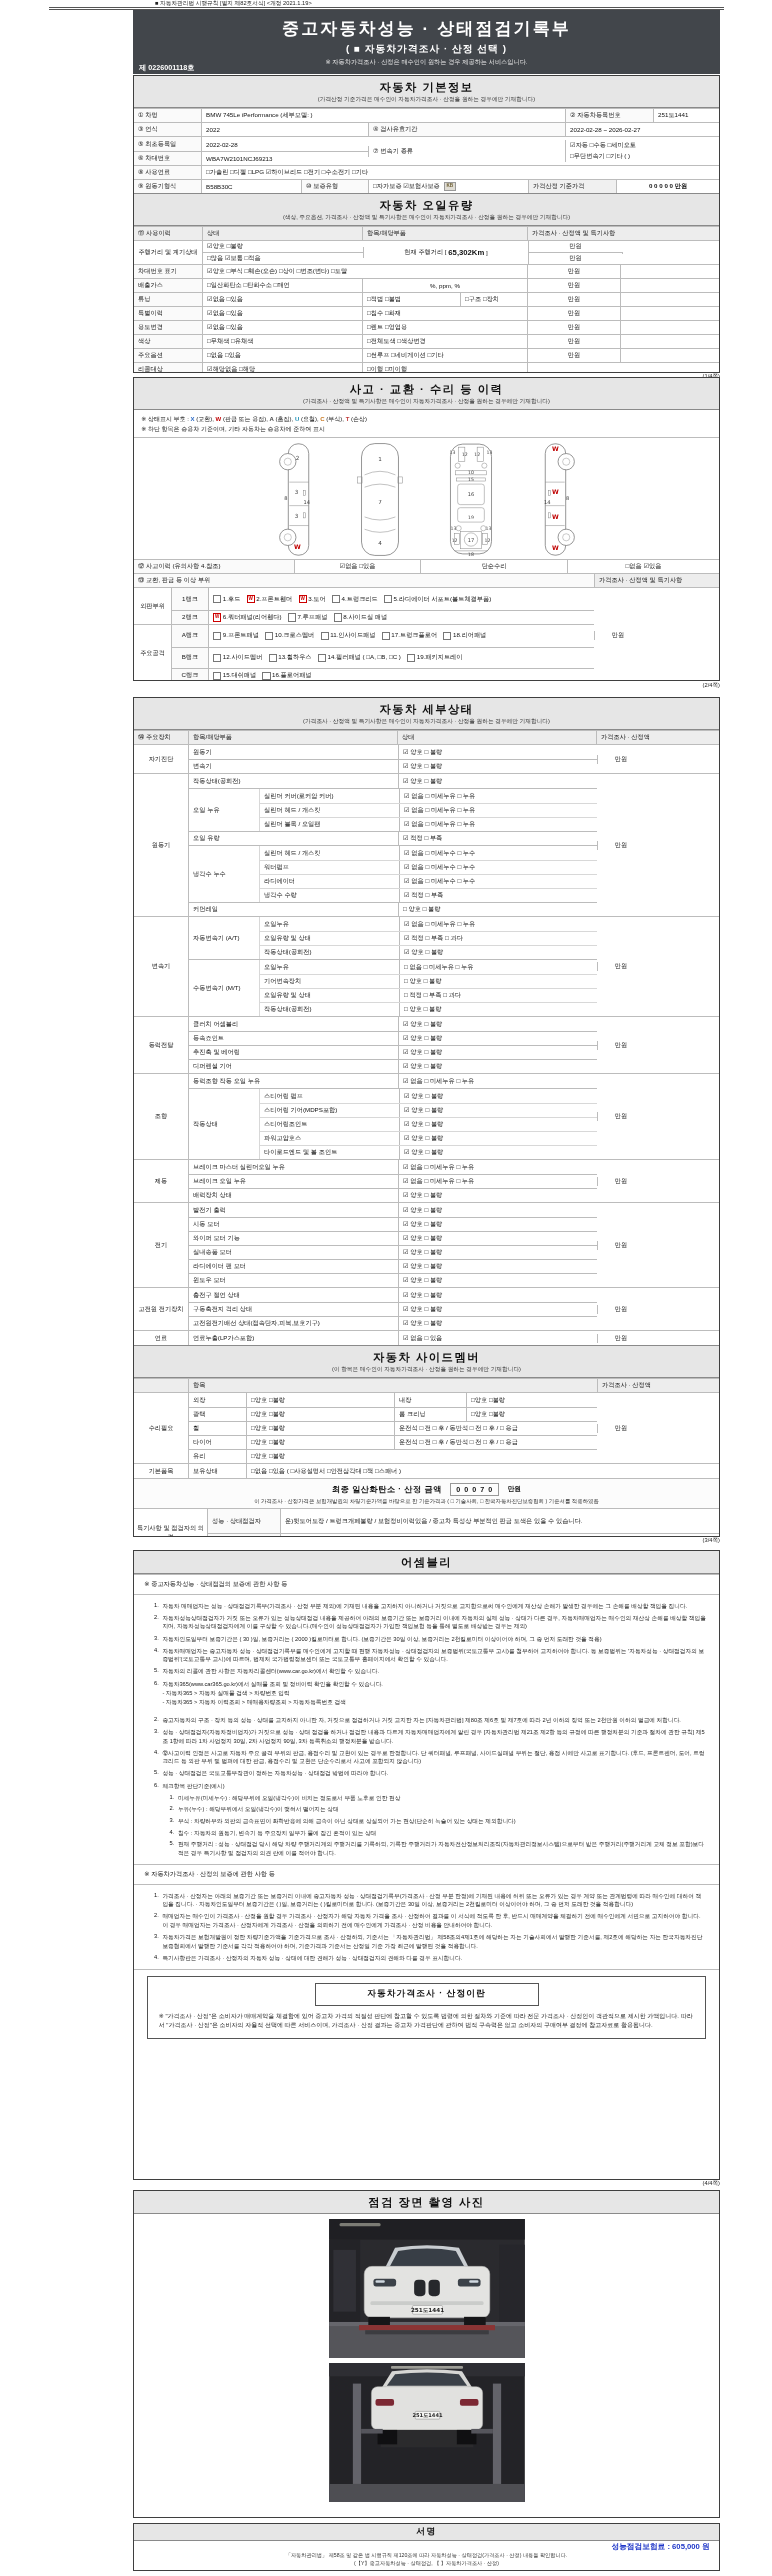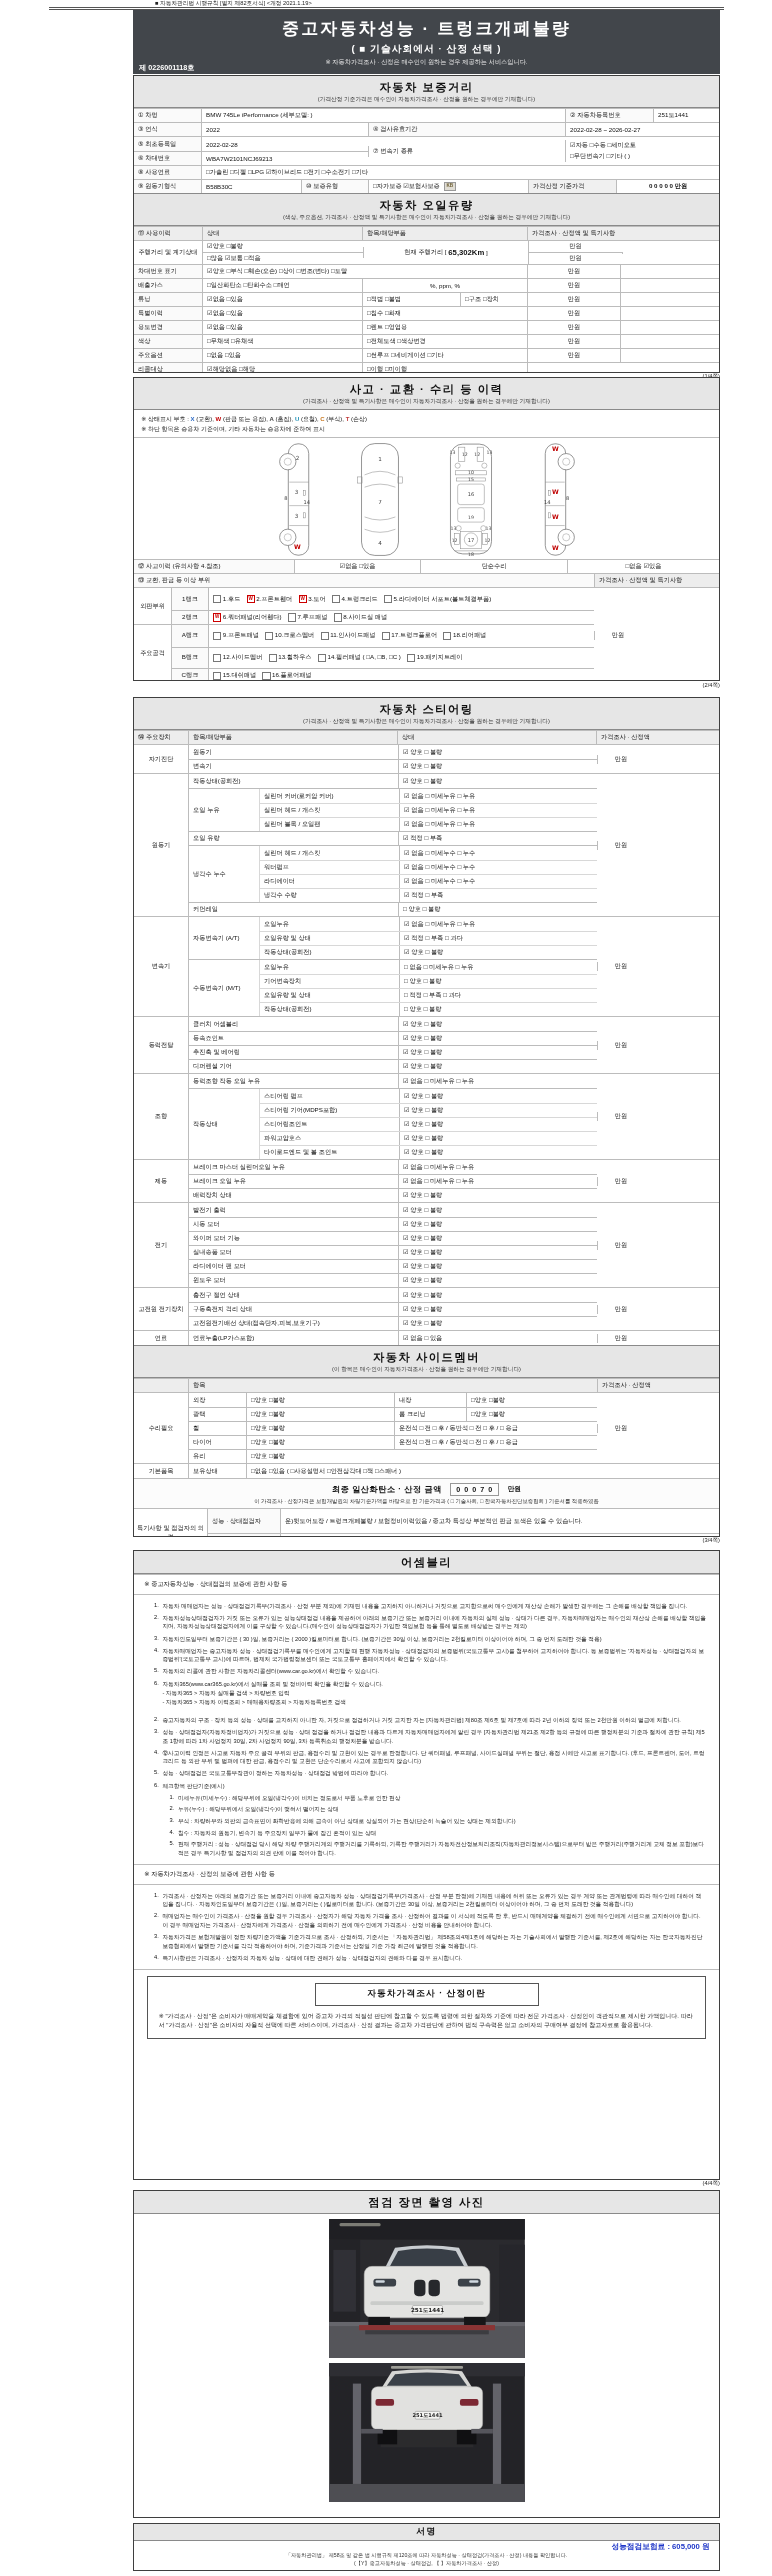--- a/index.html
+++ b/index.html
@@ -62,29 +62,29 @@
 </style>
 </head>
 <body>
 
 <div class="page">
 
   <div class="formnote">■ 자동차관리법 시행규칙 [별지 제82호서식] &lt;개정 2021.1.19&gt;</div>
   <div class="toprule"></div>
 
   <div class="band">
-    <div class="t1">중고자동차성능 · 트렁크개폐불량</div>
-    <div class="t2">( ■ 기술사회에서 · 산정 선택 )</div>
+    <div class="t1">중고자동차성능 · 상태점검기록부</div>
+    <div class="t2">( ■ 자동차가격조사 · 산정 선택 )</div>
     <div class="t3">※ 자동차가격조사 · 산정은 매수인이 원하는 경우 제공하는 서비스입니다.</div>
   </div>
   <div class="docno">제 0226001118호</div>
 
   <div class="box" style="top:75px;height:298px;">
     <div class="sechead">
-      <div class="t">자동차 보증거리</div>
+      <div class="t">자동차 기본정보</div>
       <div class="s">(가격산정 기준가격은 매수인이 자동차가격조사 · 산정을 원하는 경우에만 기재합니다)</div>
     </div>
 
     <div class="tr">
       <div class="c lab" style="width:67px">① 차명</div>
       <div class="c" style="width:364px">BMW 745Le iPerformance (세부모델: )</div>
       <div class="c lab" style="width:88px">② 자동차등록번호</div>
       <div class="c" style="flex:1">251도1441</div>
     </div>
     <div class="tr">
@@ -432,21 +432,21 @@
         </div>
       </div>
       <div class="mwcell" style="width:47px">만원</div>
       <div class="mwcell" style="width:78px"></div>
     </div>
   </div>
   <div class="marker" style="top:682px;">(2/4쪽)</div>
 
   <div class="box" style="top:697px;height:840px;">
     <div class="sechead">
-      <div class="t">자동차 스티어링</div>
+      <div class="t">자동차 세부상태</div>
       <div class="s">(가격조사 · 산정액 및 특기사항은 매수인이 자동차가격조사 · 산정을 원하는 경우에만 기재합니다)</div>
     </div>
     <div class="tr hd">
       <div class="c hd" style="width:54px">⑭ 주요장치</div>
       <div class="c hd" style="width:209px">항목/해당부품</div>
       <div class="c hd" style="width:199px">상태</div>
       <div class="c hd" style="flex:1">가격조사 · 산정액</div>
     </div>
 
     <div class="grp">

